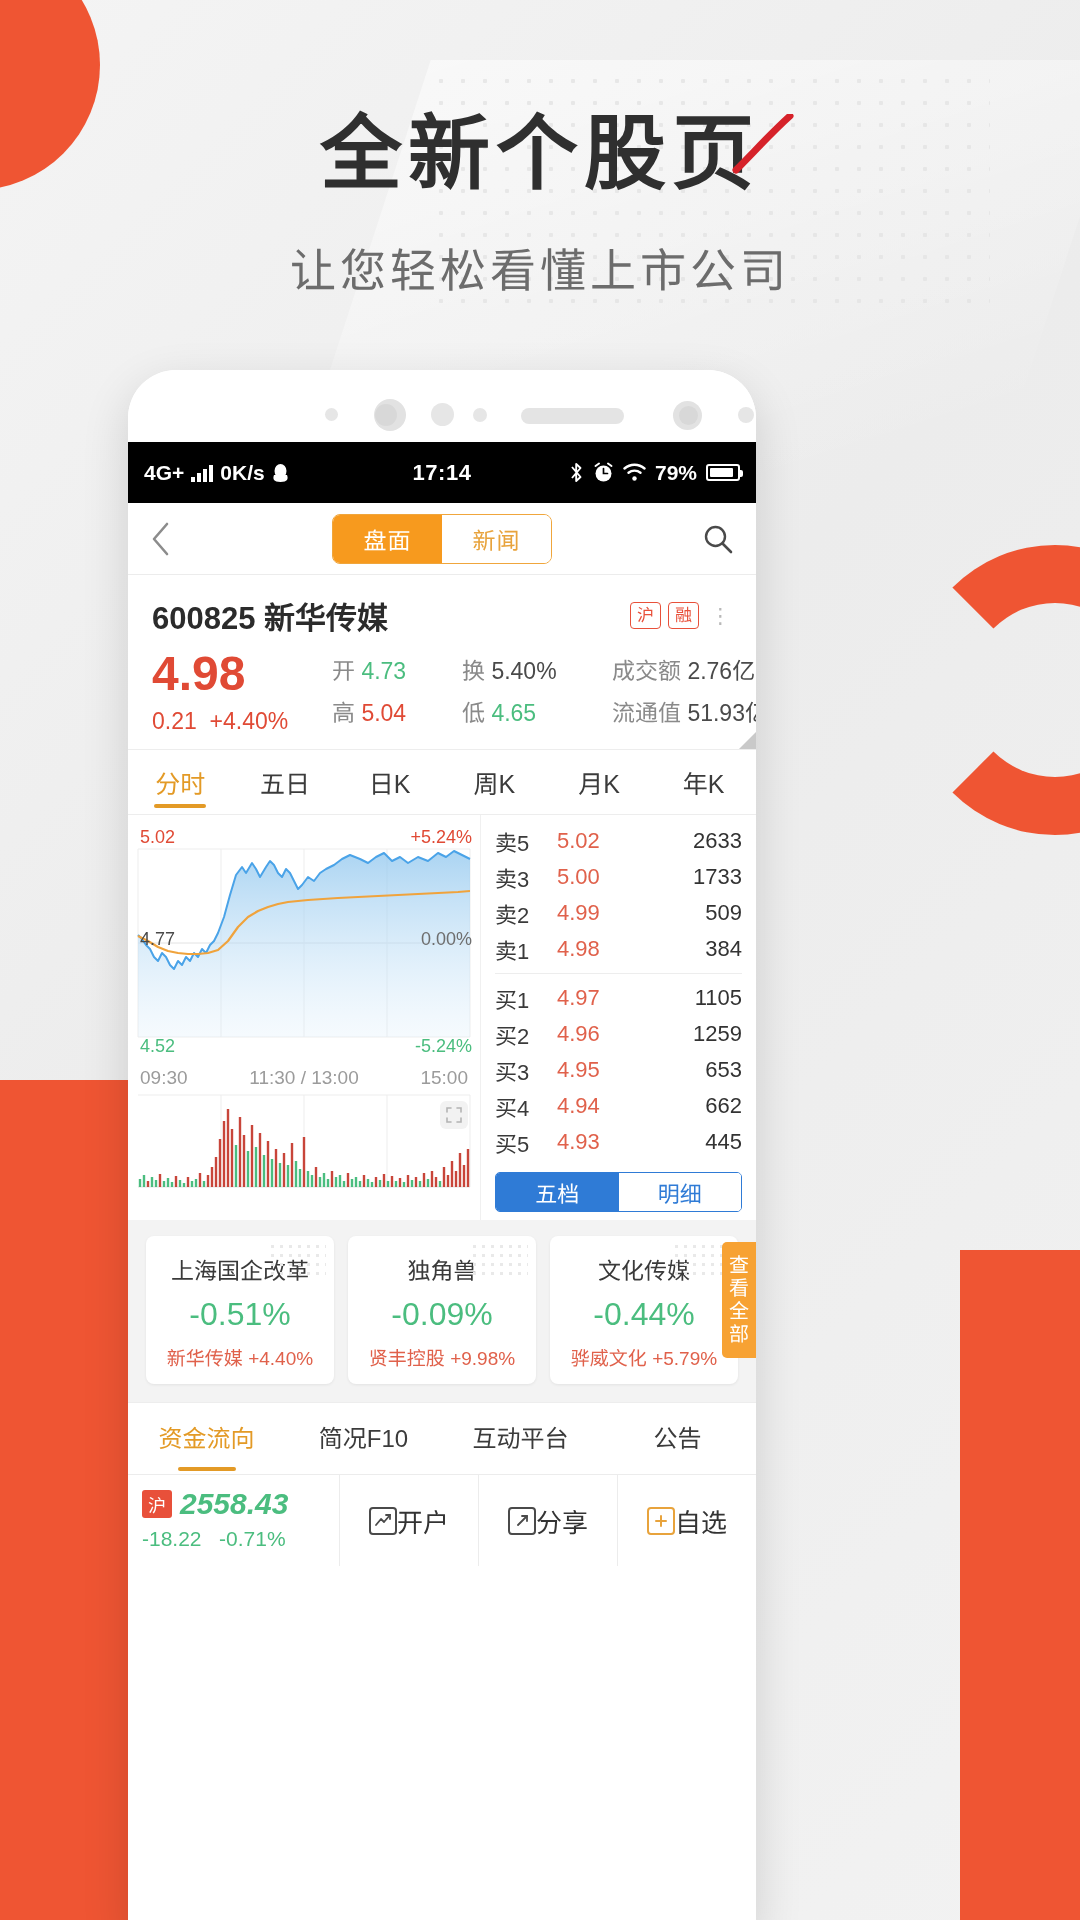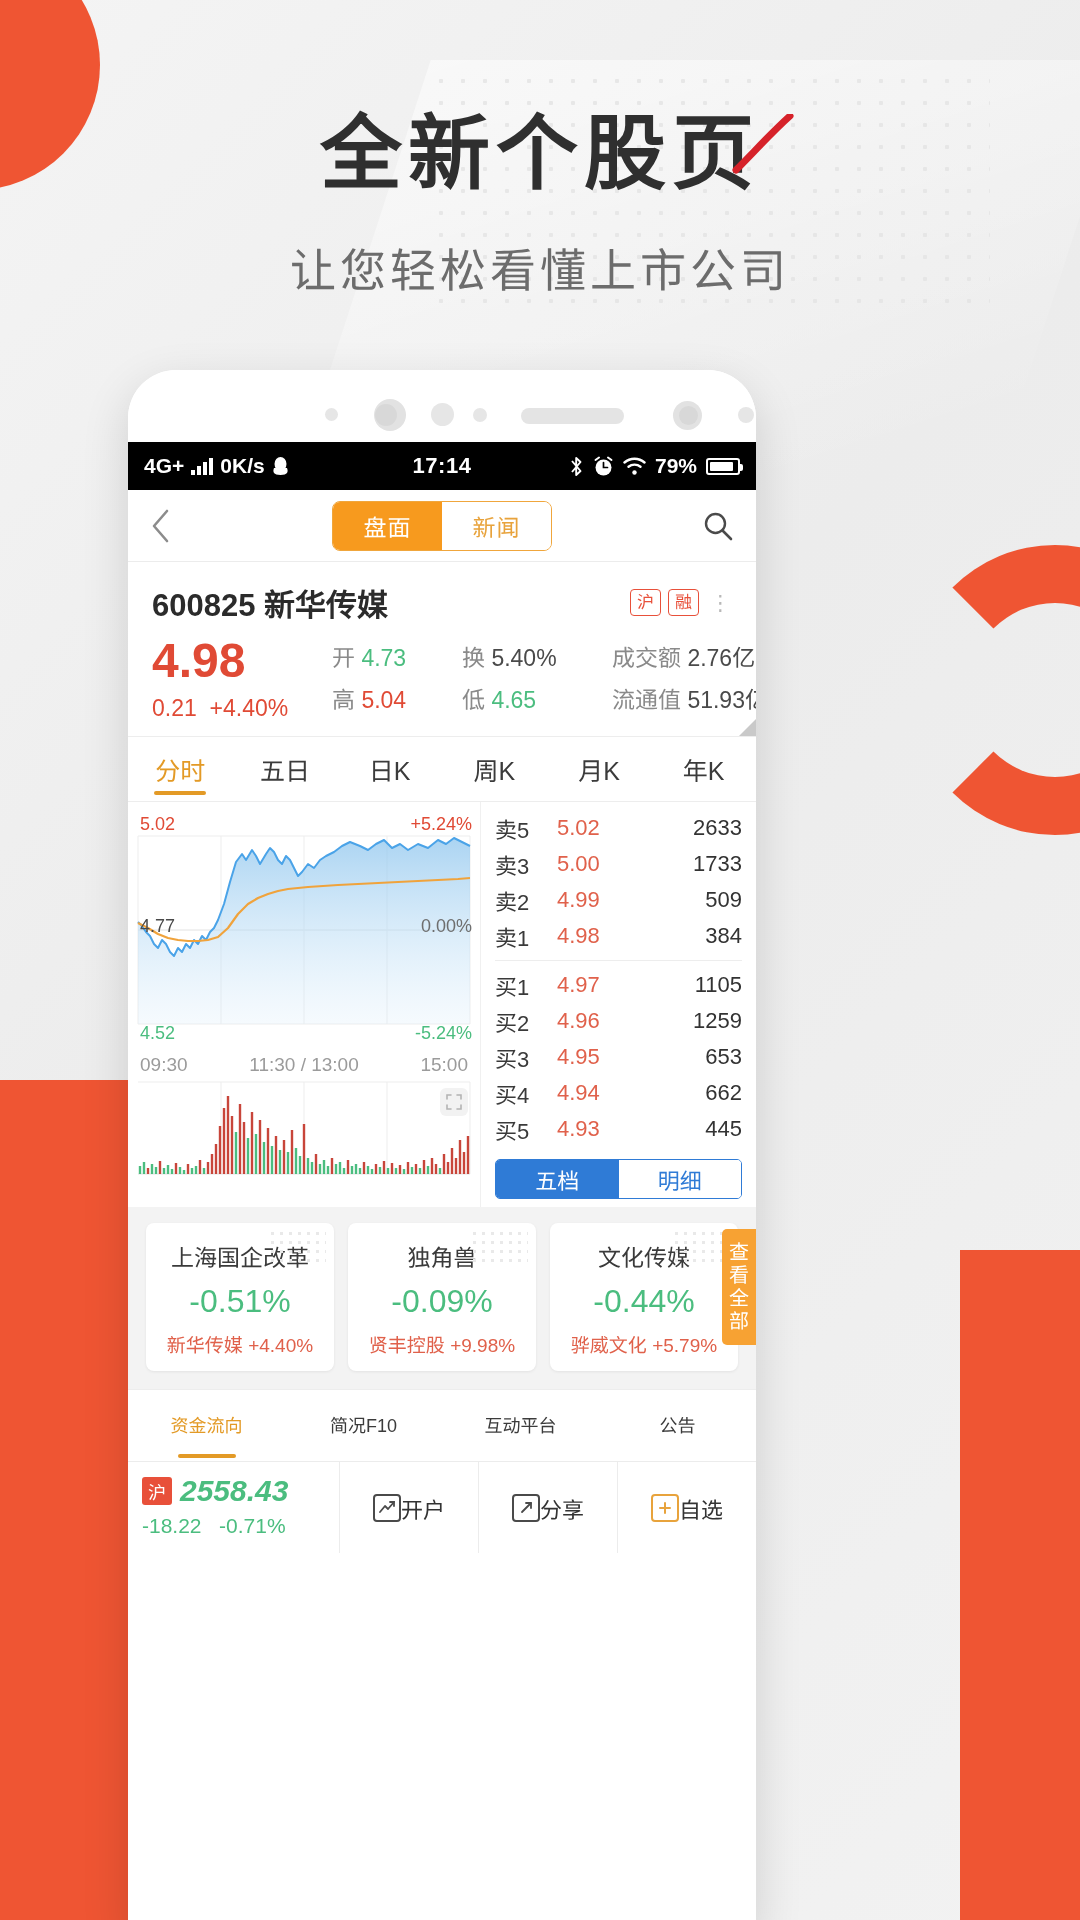--- a/index.html
+++ b/index.html
@@ -87,21 +87,21 @@
   .nc.d3 { left: 247px; top: 34px; width: 22px; height: 22px; background:#d8d8d8; }
   .nc.d4 { left: 303px; top: 33px; width: 23px; height: 23px; }
   .nc.d5 { left: 345px; top: 38px; width: 14px; height: 14px; }
   .nc.speaker { left: 393px; top: 38px; width: 103px; height: 16px; border-radius: 8px; background:#e4e4e4; }
   .nc.d6 { left: 545px; top: 31px; width: 29px; height: 29px; background:#e2e2e2;}
   .nc.d7 { left: 551px; top: 36px; width: 19px; height: 19px; background:#d8d8d8;}
   .nc.d8 { left: 610px; top: 37px; width: 16px; height: 16px; }
 
   
   .statusbar {
-    height: 48px; background: #000; color: #fff;
+    height: 61px; background: #000; color: #fff;
     display: flex; align-items: center;
     padding: 0 16px; font-size: 21px; font-weight: 700;
     position: relative;
   }
   .sb-left { display: flex; align-items: center; gap: 7px; }
   .sb-center {
     position: absolute; left: 0; right: 0; text-align: center;
     font-size: 22px; font-weight: 700; letter-spacing: .5px;
   }
   .sb-right {
@@ -251,21 +251,21 @@
     font-size: 20px; line-height: 1.15; border-radius: 5px 0 0 5px;
     text-align:center;
   }
 
   
   .btabs {
     display:flex; height: 72px; background:#fff; align-items:center;
     border-top: 1px solid #ededed;
   }
   .btab {
-    flex:1; text-align:center; font-size: 18px; color:#3b3b3b; position:relative;
+    flex:1; text-align:center; font-size: 24px; color:#3b3b3b; position:relative;
     line-height: 72px;
   }
   .btab.active { color:#e39a26; }
   .btab.active::after {
     content:""; position:absolute; bottom: 4px; left:50%; transform:translateX(-50%);
     width: 58px; height:4px; background:#e39a26; border-radius:2px;
   }
 
   
   .bottombar {
@@ -275,21 +275,21 @@
     width: 212px; padding: 12px 10px 0 14px; border-right: 1px solid #ececec;
   }
   .bb-i1 { display:flex; align-items:center; gap: 8px; }
   .bb-chip {
     background:#e8503a; color:#fff; font-size:18px; padding:1px 6px; border-radius:3px;
   }
   .bb-val { font-size: 30px; color: #4bbd7f; font-weight: 600; font-style: italic;}
   .bb-i2 { font-size: 21px; color: #4bbd7f; margin-top: 6px; }
   .bb-btn {
     flex:1; display:flex; align-items:center; justify-content:center; gap: 0;
-    font-size: 22px; color:#333; border-right: 1px solid #ececec;
+    font-size: 26px; color:#333; border-right: 1px solid #ececec;
   }
   .bb-btn:last-child { border-right: none; }
   .sq {
     width: 28px; height: 28px; border: 2px solid #4a4a4a; border-radius: 4px;
     display:flex; align-items:center; justify-content:center; font-size:19px; color:#4a4a4a;
   }
   .sq.plus { border-color:#e8a33c; color:#e8a33c; }
 </style>
 </head>
 <body>

